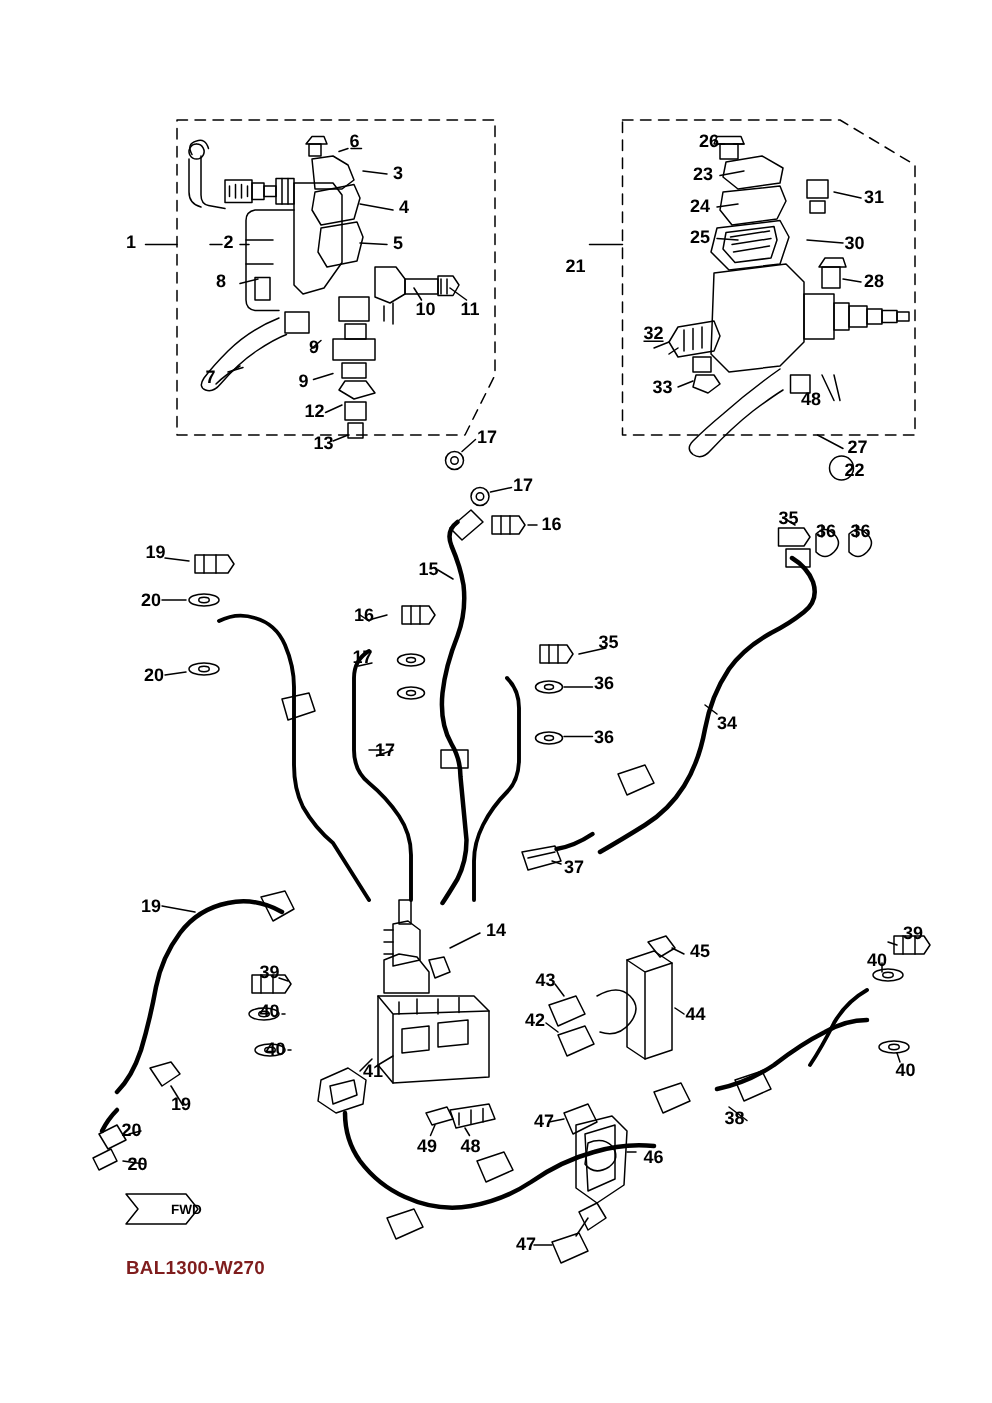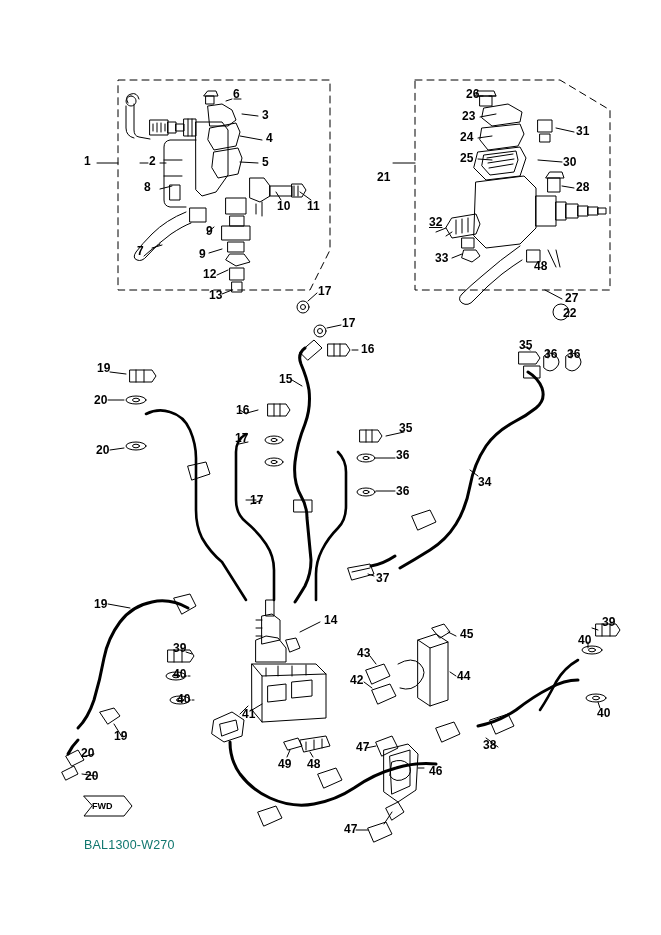--- a/index.html
+++ b/index.html
@@ -28,32 +28,33 @@
     font-size: 12px;
     font-weight: 700;
     color: #000;
     line-height: 12px;
     white-space: nowrap;
   }
   .partcode {
     position: absolute;
     font-family: "Liberation Sans", sans-serif;
     font-size: 12.5px;
-    font-weight: 400;
+    font-weight: 700;
     letter-spacing: 0.2px;
-    color: #0f766e;
+    color: #7f1d1d;
     white-space: nowrap;
   }
   .fwd-label {
     position: absolute;
     font-family: "Liberation Sans", sans-serif;
     font-size: 9px;
     font-weight: 700;
     color: #000;
     white-space: nowrap;
+    padding-left: 22px;
   }
   svg { display: block; }
 </style>
 </head>
 <body>
 
 <div id="diagram-root">
 
   <svg width="661" height="935" viewBox="0 0 661 935">
     <g fill="none" stroke="#000" stroke-width="1" stroke-linecap="round" stroke-linejoin="round">

